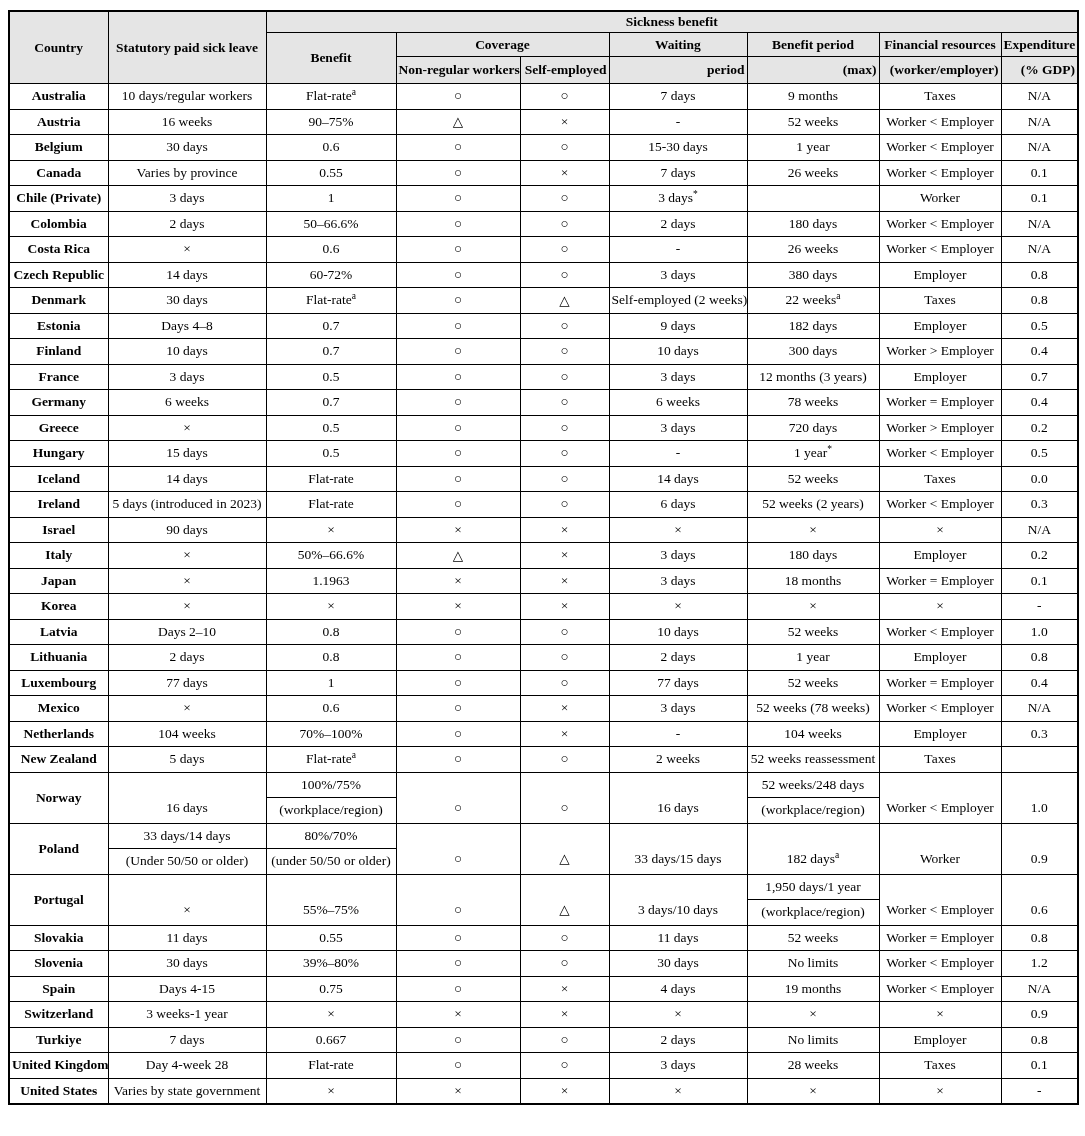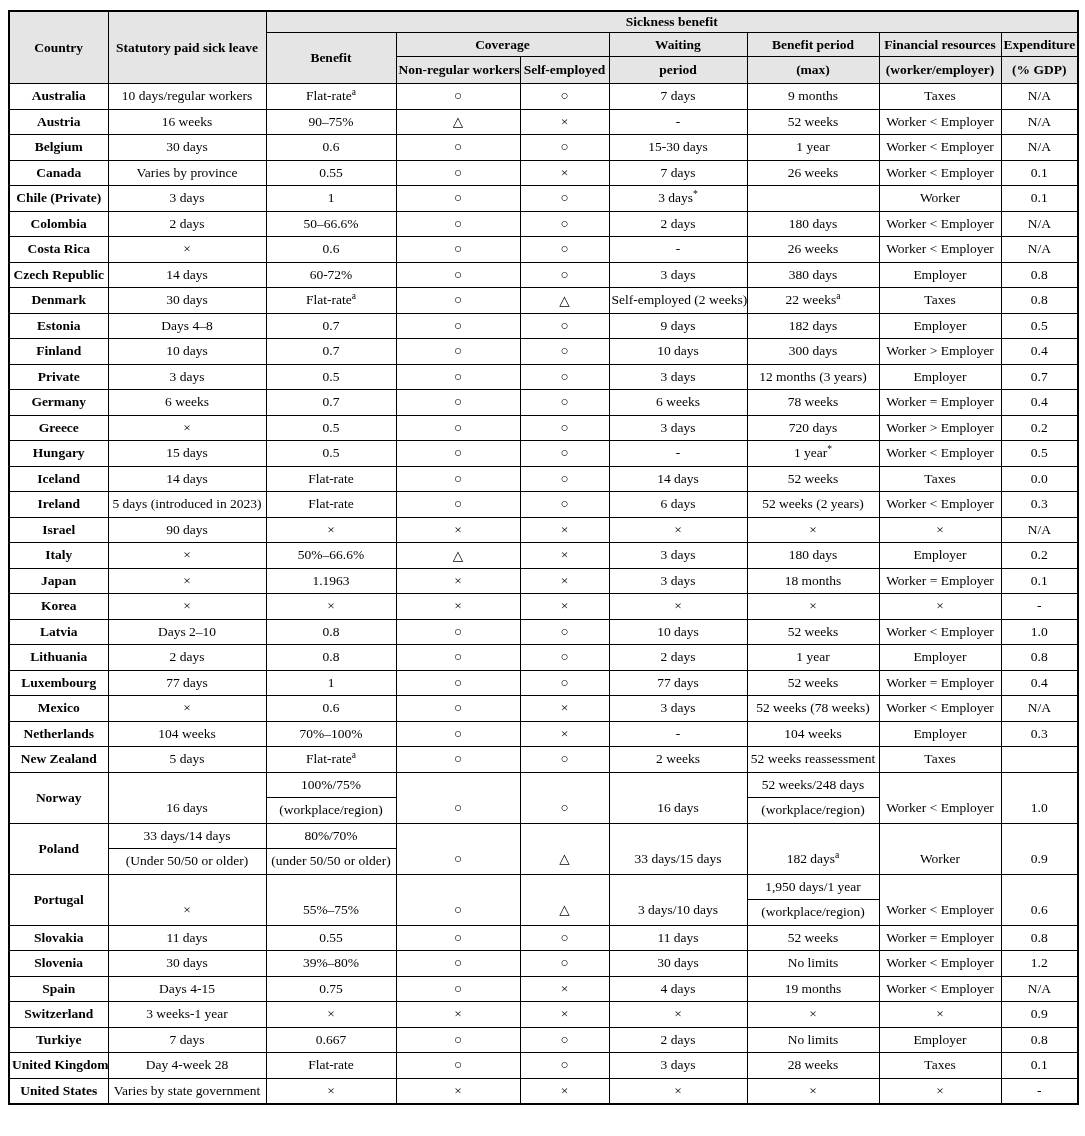--- a/index.html
+++ b/index.html
@@ -31,21 +31,21 @@
     padding: 0 2px;
     overflow: hidden;
     white-space: nowrap;
   }
   table.sick-table th {
     background: #e5e5e5;
     font-weight: bold;
   }
   thead tr.h1 th { height: 20px; }
   thead tr.h2 th { height: 23px; }
-  thead tr.h3 th { height: 26px; }
+  thead tr.h3 th { height: 26px; text-align: right; }
   th.country, td.country {
     text-align: left;
     padding-left: 5px;
     font-weight: bold;
   }
   tbody td { height: 24.5px; }
   tbody tr.dbl td { height: 24.5px; }
   td.vtop { vertical-align: top; }
   td.vtop .cc {
     display: block;
@@ -214,21 +214,21 @@
           <td><span class="cc">10 days</span></td>
           <td><span class="cc">0.7</span></td>
           <td class="sym"><span class="cc">○</span></td>
           <td class="sym"><span class="cc">○</span></td>
           <td><span class="cc">10 days</span></td>
           <td><span class="cc">300 days</span></td>
           <td><span class="cc">Worker &gt; Employer</span></td>
           <td><span class="cc">0.4</span></td>
         </tr>
         <tr>
-          <td class="country"><span class="cc">Private</span></td>
+          <td class="country"><span class="cc">France</span></td>
           <td><span class="cc">3 days</span></td>
           <td><span class="cc">0.5</span></td>
           <td class="sym"><span class="cc">○</span></td>
           <td class="sym"><span class="cc">○</span></td>
           <td><span class="cc">3 days</span></td>
           <td><span class="cc">12 months (3 years)</span></td>
           <td><span class="cc">Employer</span></td>
           <td><span class="cc">0.7</span></td>
         </tr>
         <tr>

